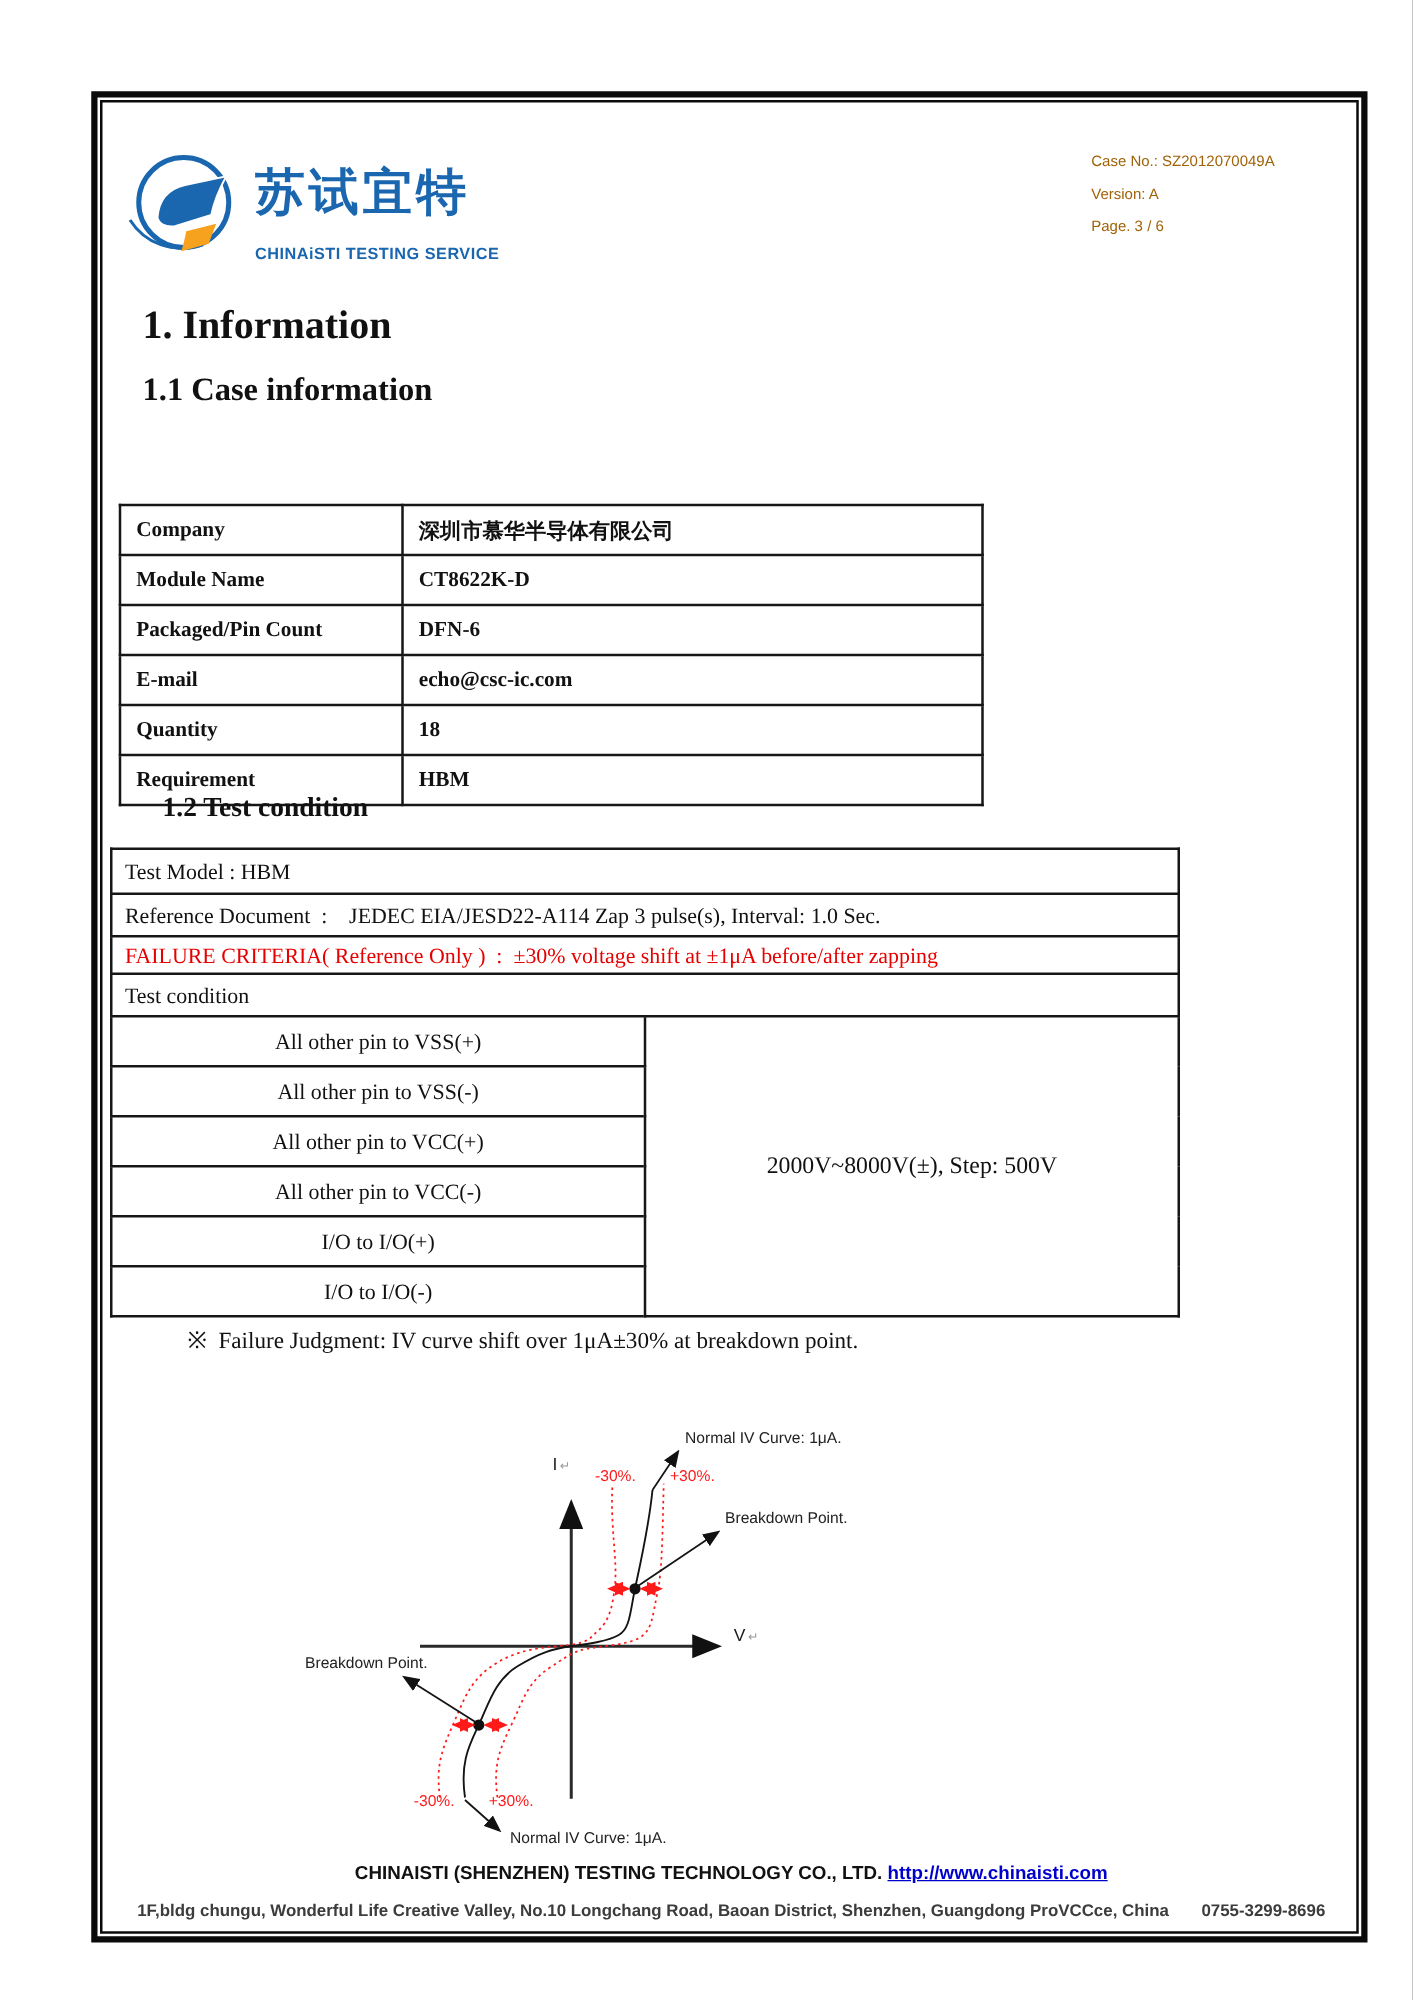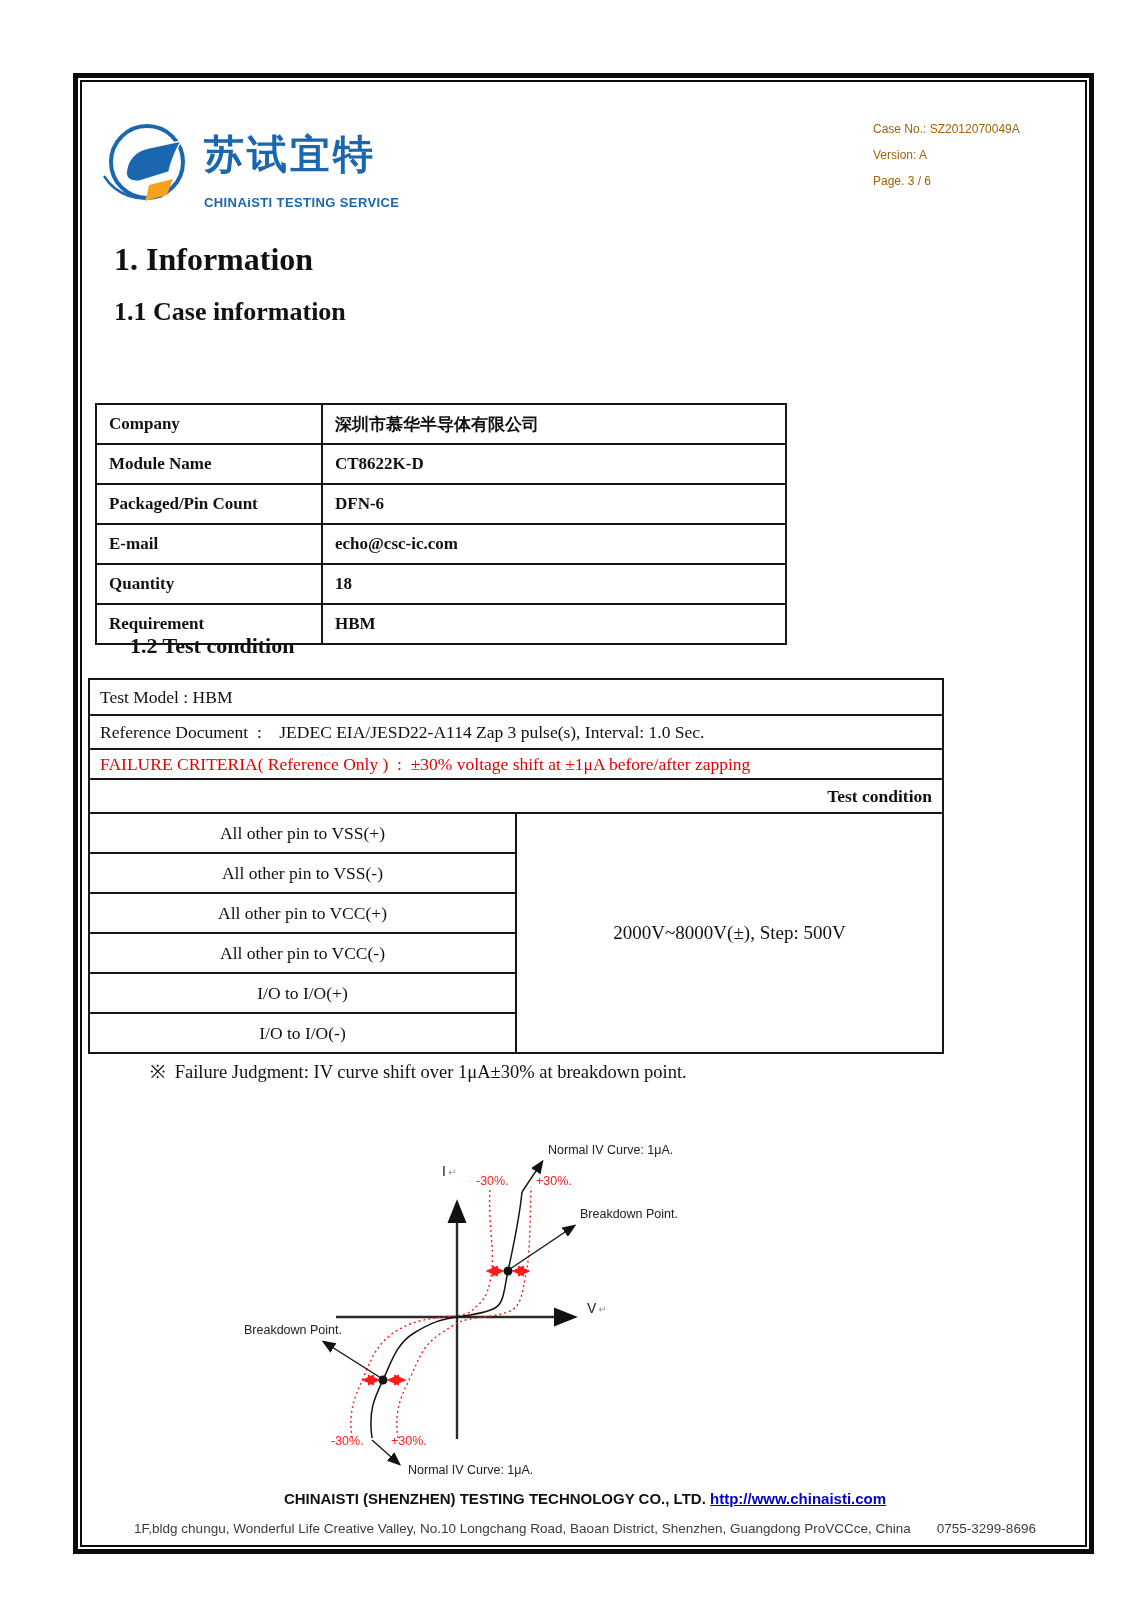--- a/index.html
+++ b/index.html
@@ -29,41 +29,41 @@
   
   table{border-collapse:collapse;}
   td{border:2px solid #161616;vertical-align:middle;}
   .case-table{position:absolute;left:95px;top:387px;width:692px;margin-top:16px;}
   .case-table td{height:38px;font-size:17px;font-weight:700;padding:0 12px;}
   .case-table td.label{width:200px;}
   .test-table{position:absolute;left:88px;top:678px;width:856px;font-size:17.5px;}
   .test-table td{padding:0 10px;}
   .pre{white-space:pre-wrap;}
   .red{color:#e60000;}
-  .center{text-align:right;font-weight:bold;}
+  .center{text-align:left;}
   .row-model{height:36px;}
   .row-ref{height:34px;}
   .row-fail{height:30px;padding-left:38px;}
   .row-head{height:34px;}
   .pin-row td{height:38px;text-align:center;}
   td.volt{text-align:center;font-size:19px;}
   
   .note{position:absolute;left:150px;top:1058px;font-size:18.5px;white-space:pre-wrap;}
   
   .diagram{position:absolute;left:218px;top:1112px;}
   .dlabel{font-family:"Liberation Sans","DejaVu Sans",sans-serif;font-size:12.5px;fill:#222;}
   .dlabel-red{font-family:"Liberation Sans","DejaVu Sans",sans-serif;font-size:12.5px;fill:#ff1a1a;}
   .daxis{font-family:"Liberation Sans","DejaVu Sans",sans-serif;font-size:14px;fill:#1a1a1a;}
   .dret{font-size:10px;fill:#999;}
   
   .footer{position:absolute;left:75px;width:1020px;text-align:center;
     font-family:"Liberation Sans","DejaVu Sans",sans-serif;}
   .f1{top:1490px;position:absolute;width:100%;font-size:15px;font-weight:700;color:#111;}
   .f1 a{color:#0000cc;text-decoration:underline;font-weight:700;cursor:pointer;}
-  .f2{top:1521px;position:absolute;width:100%;font-size:13.5px;font-weight:400;color:#3c3c3c;}
+  .f2{top:1521px;position:absolute;width:100%;font-size:13.5px;font-weight:700;color:#3c3c3c;}
   .f2 .phone{margin-left:26px;}
 </style>
 </head>
 <body>
 
 <div class="page">
 
   <div class="frame">
     <div class="frame-inner"></div>
   </div>

